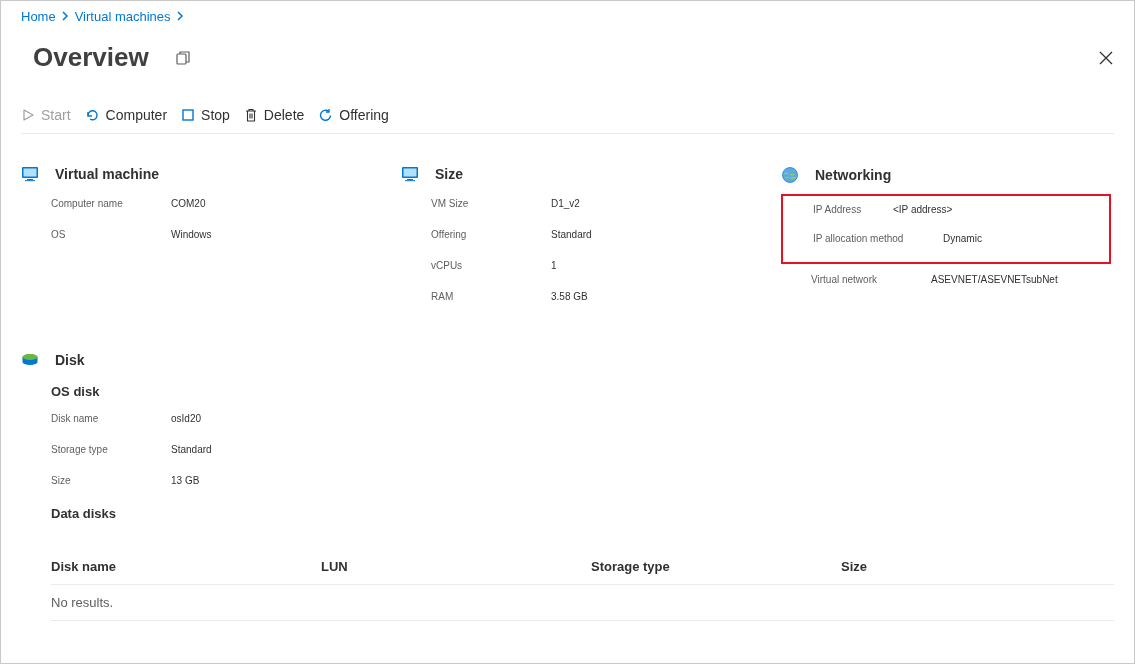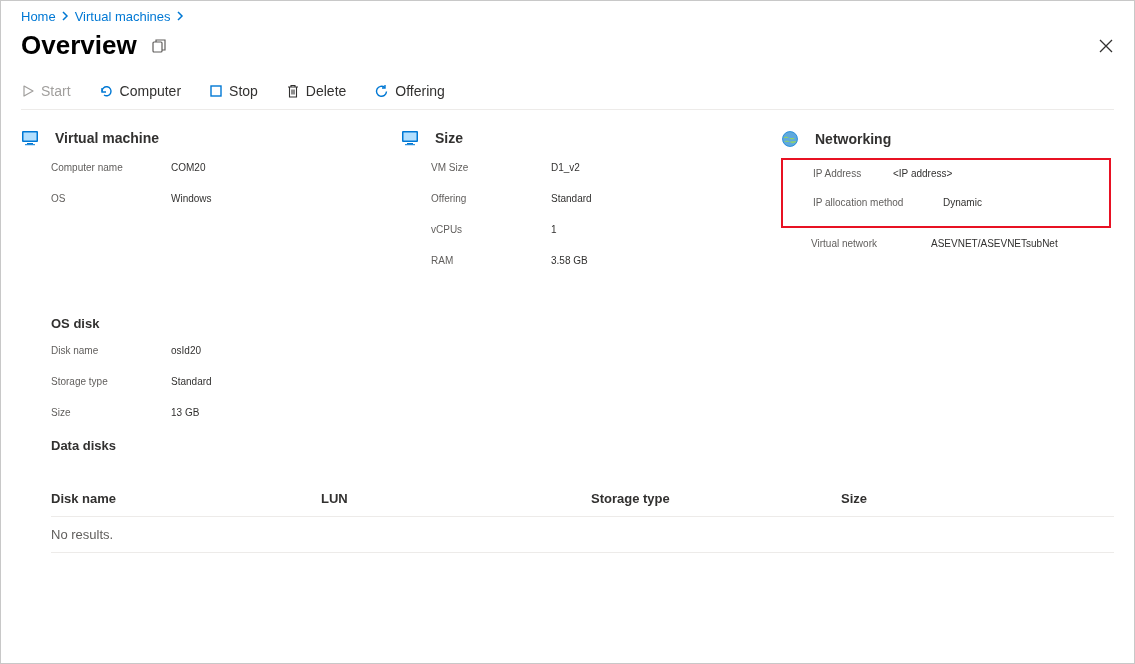--- a/index.html
+++ b/index.html
@@ -44,38 +44,38 @@
     padding: 2px 0 8px 0;
   }
   .title-left {
     display: flex;
     align-items: center;
     gap: 14px;
   }
   .page-title {
     font-size: 26px;
     font-weight: 600;
-    color: #000000;
-    margin: 0;
+    color: #404040;
+    margin: 12px;
   }
   .pin-icon, .close-icon {
     cursor: pointer;
     display: inline-flex;
     align-items: center;
     justify-content: center;
     color: #323130;
   }
   
   .toolbar {
     display: flex;
     align-items: flex-end;
-    gap: 28px;
+    gap: 14px;
     padding: 14px 0 10px 0;
     border-bottom: 1px solid #edebe9;
-    margin-bottom: 20px;
+    margin-bottom: 32px;
   }
   .tool-btn {
     display: inline-flex;
     align-items: center;
     gap: 6px;
     font-size: 14px;
     color: #323130;
     cursor: pointer;
     background: none;
     border: none;
@@ -319,20 +319,30 @@
         </div>
       </div>
       <div class="kv-row">
         <span class="kv-key" style="width:120px">Virtual network</span>
         <span class="kv-val">ASEVNET/ASEVNETsubNet</span>
       </div>
     </div>
   </div>
 
   <div class="section2">
+    <div class="section-head">
+      <span class="ico-disk">
+        <svg width="18" height="14" viewBox="0 0 18 14">
+          <ellipse cx="9" cy="4" rx="7.5" ry="3" fill="#6bb644"></ellipse>
+          <path d="M1.5 4 V9 A7.5 3 0 0 0 16.5 9 V4" fill="#0078d4"></path>
+          <ellipse cx="9" cy="4" rx="7.5" ry="3" fill="#6bb644"></ellipse>
+        </svg>
+      </span>
+      <span>Disk</span>
+    </div>
     <div class="subhead">OS disk</div>
     <div class="kv-row">
       <span class="kv-key">Disk name</span>
       <span class="kv-val">osId20</span>
     </div>
     <div class="kv-row">
       <span class="kv-key">Storage type</span>
       <span class="kv-val">Standard</span>
     </div>
     <div class="kv-row">

